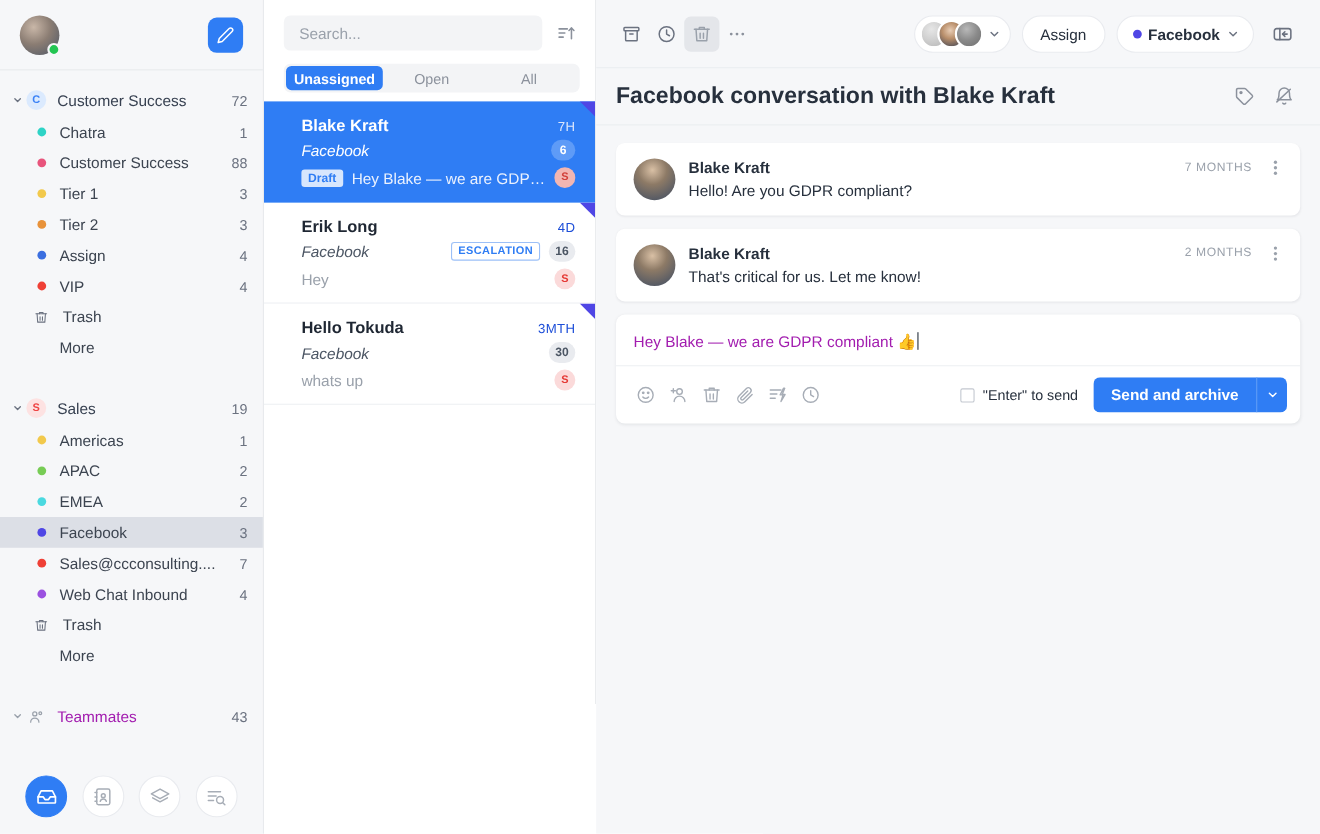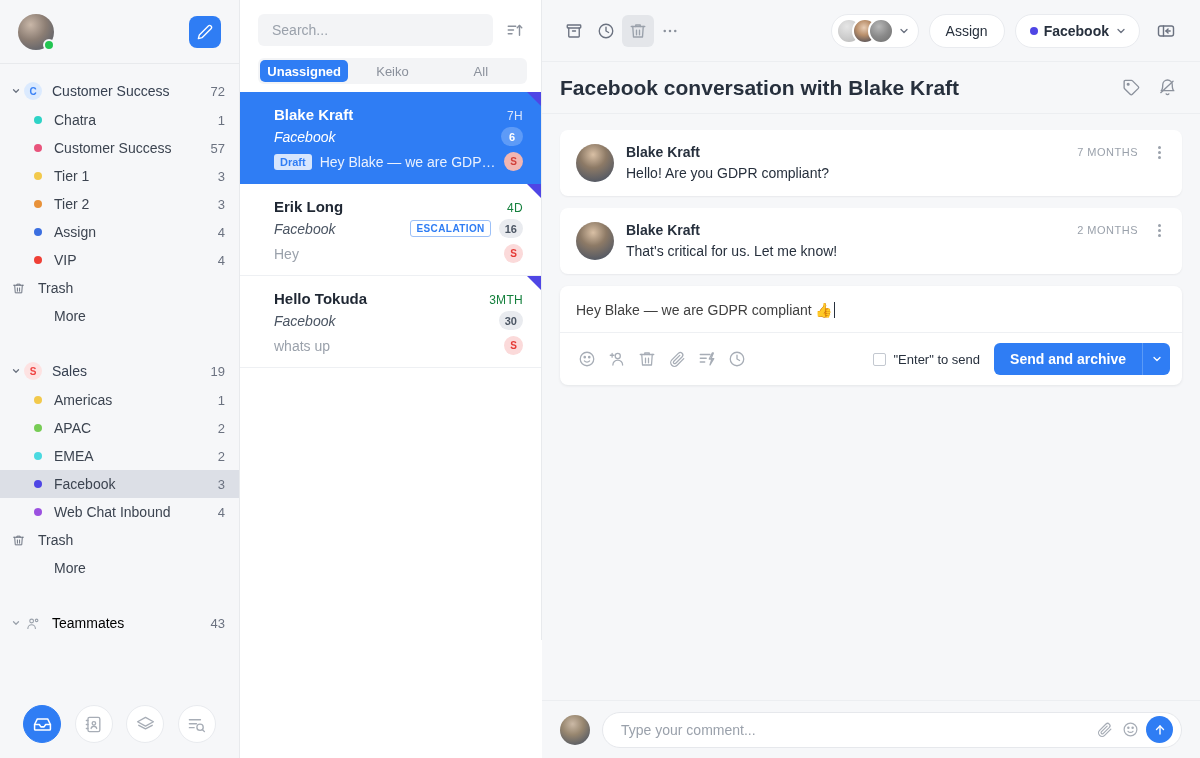--- a/index.html
+++ b/index.html
@@ -63,39 +63,39 @@
     font-size: 10px; font-weight: 700;
     display: flex; align-items: center; justify-content: center;
     margin-right: 10px; flex: 0 0 18px;
   }
   .grp-badge.cs { background: #dbeafe; color: #3b82f6; }
   .grp-badge.sales { background: #fde2e2; color: #ef4444; }
   .grp-title {
     flex: 1; font-size: 14px; color: #374151; font-weight: 400;
     white-space: nowrap; overflow: hidden; text-overflow: ellipsis;
   }
-  .grp-title.muted { color: #000000; }
+  .grp-title.muted { color: #a21caf; }
   .grp-count { font-size: 13px; color: #6b7280; }
 
   .sb-item {
     display: flex; align-items: center;
     height: 28px; padding: 0 14px 0 34px;
     cursor: pointer;
   }
   .sb-item.active { background: #dcdfe6; }
   .dot {
     width: 8px; height: 8px; border-radius: 50%;
     margin-right: 12px; flex: 0 0 8px;
   }
   .sb-label {
     flex: 1; font-size: 14px; color: #3c4450;
     white-space: nowrap; overflow: hidden; text-overflow: ellipsis;
   }
   .sb-count { font-size: 13px; color: #6b7280; margin-left: 6px; }
-  .sb-item.plain { padding-left: 15px; }
+  .sb-item.plain { padding-left: 34px; }
   .trash-ic { width: 8px; margin-right: 12px; display: flex; align-items: center; flex: 0 0 14px; margin-left: -3px; }
   .sb-more { padding-left: 54px; font-size: 14px; color: #3c4450; height: 28px; display: flex; align-items: center; cursor: pointer; }
   .grp-gap { height: 26px; }
 
   .sb-bottom {
     height: 68px; flex: 0 0 68px;
     display: flex; align-items: center; justify-content: space-evenly;
     padding: 0 10px;
     background: #f6f7f9;
   }
@@ -150,21 +150,21 @@
   .conv.sel { background: #2f7df4; border-bottom-color: #2f7df4; }
   .corner {
     position: absolute; top: 0; right: 0;
     width: 0; height: 0;
     border-top: 14px solid #4f46e5;
     border-left: 14px solid transparent;
   }
   .conv-row1 { display: flex; align-items: baseline; }
   .conv-name { flex: 1; font-size: 15px; font-weight: 700; color: #1f2733; }
   .conv.sel .conv-name { color: #ffffff; }
-  .conv-time { font-size: 12px; color: #15803d; letter-spacing: .3px; }
+  .conv-time { font-size: 12px; color: #1d4ed8; letter-spacing: .3px; }
   .conv.sel .conv-time { color: #dbe6fb; }
   .conv-row2 { display: flex; align-items: center; margin-top: 4px; }
   .conv-chan { flex: 1; font-size: 14px; font-style: italic; color: #4b5563; }
   .conv.sel .conv-chan { color: #ffffff; }
   .tag-esc {
     font-size: 10px; font-weight: 700; color: #2f7df4;
     border: 1px solid #9cc0f7; border-radius: 3px;
     padding: 2px 5px; margin-right: 8px; letter-spacing: .4px;
   }
   .cnt-pill {
@@ -264,21 +264,21 @@
   .kebab i { width: 3px; height: 3px; border-radius: 50%; background: #9aa1ab; display: block; }
   .msg-text { font-size: 14px; color: #27303d; margin-top: 5px; }
 
   .composer {
     background: #ffffff; border-radius: 8px;
     box-shadow: 0 1px 3px rgba(16,24,40,.08);
     margin-top: 4px;
   }
   .comp-input {
     padding: 16px 16px 14px 16px;
-    font-size: 14px; color: #404040;
+    font-size: 14px; color: #a21caf;
     border-bottom: 1px solid #eef0f3;
     display: flex; align-items: center;
   }
   .caret { display: inline-block; width: 1px; height: 16px; background: #27303d; margin-left: 1px; }
   .comp-bar { display: flex; align-items: center; padding: 10px 12px; }
   .ci { width: 30px; height: 28px; display: flex; align-items: center; justify-content: center; cursor: pointer; }
   .comp-spacer { flex: 1; }
   .enter-chk {
     display: flex; align-items: center; gap: 8px;
     font-size: 13px; color: #27303d; margin-right: 14px; cursor: pointer;
@@ -359,21 +359,21 @@
       </div>
 
       <div class="sb-item">
         <span class="dot" style="background:#2ed3c6"></span>
         <span class="sb-label">Chatra</span>
         <span class="sb-count">1</span>
       </div>
       <div class="sb-item">
         <span class="dot" style="background:#e8547c"></span>
         <span class="sb-label">Customer Success</span>
-        <span class="sb-count">57</span>
+        <span class="sb-count">88</span>
       </div>
       <div class="sb-item">
         <span class="dot" style="background:#f2c94c"></span>
         <span class="sb-label">Tier 1</span>
         <span class="sb-count">3</span>
       </div>
       <div class="sb-item">
         <span class="dot" style="background:#e8923a"></span>
         <span class="sb-label">Tier 2</span>
         <span class="sb-count">3</span>
@@ -426,20 +426,25 @@
       </div>
       <div class="sb-item">
         <span class="dot" style="background:#4ad9e0"></span>
         <span class="sb-label">EMEA</span>
         <span class="sb-count">2</span>
       </div>
       <div class="sb-item active">
         <span class="dot" style="background:#4f46e5"></span>
         <span class="sb-label">Facebook</span>
         <span class="sb-count">3</span>
+      </div>
+      <div class="sb-item">
+        <span class="dot" style="background:#ef4036"></span>
+        <span class="sb-label">Sales@ccconsulting....</span>
+        <span class="sb-count">7</span>
       </div>
       <div class="sb-item">
         <span class="dot" style="background:#9b51e0"></span>
         <span class="sb-label">Web Chat Inbound</span>
         <span class="sb-count">4</span>
       </div>
       <div class="sb-item plain">
         <span class="trash-ic">
           <svg width="13" height="13" viewBox="0 0 24 24" fill="none" stroke="#6b7280" stroke-width="1.8" stroke-linecap="round" stroke-linejoin="round">
               <polyline points="3 6 5 6 21 6"></polyline>
@@ -512,21 +517,21 @@
         <svg width="18" height="18" viewBox="0 0 24 24" fill="none" stroke="#8b919c" stroke-width="1.9" stroke-linecap="round" stroke-linejoin="round">
           <path d="M3 7h10M3 12h7M3 17h5"></path>
             <path d="M18 19V6"></path>
             <polyline points="15 9 18 6 21 9"></polyline>
         </svg>
       </div>
     </div>
 
     <div class="lp-tabs">
       <div class="lp-tab active">Unassigned</div>
-      <div class="lp-tab">Keiko</div>
+      <div class="lp-tab">Open</div>
       <div class="lp-tab">All</div>
     </div>
 
     <div class="conv-list">
 
       <div class="conv sel">
         <div class="corner"></div>
         <div class="conv-row1">
           <span class="conv-name">Blake Kraft</span>
           <span class="conv-time">7H</span>
@@ -754,40 +759,15 @@
               <svg width="12" height="12" viewBox="0 0 24 24" fill="none" stroke="#ffffff" stroke-width="2.6" stroke-linecap="round" stroke-linejoin="round">
                   <polyline points="6 9 12 15 18 9"></polyline>
                 </svg>
             </div>
           </div>
         </div>
       </div>
 
     </div>
 
-    <div class="comment-bar">
-      <div class="cb-av"></div>
-      <div class="cb-field">
-        <input class="cb-input" type="text" placeholder="Type your comment..." style="">
-        <div class="cb-ic">
-          <svg width="17" height="17" viewBox="0 0 24 24" fill="none" stroke="#a7adb6" stroke-width="1.7" stroke-linecap="round" stroke-linejoin="round">
-              <path d="M21 11.5l-8.8 8.8a5 5 0 0 1-7.1-7.1l9-9a3.4 3.4 0 0 1 4.8 4.8l-8.9 8.9a1.8 1.8 0 0 1-2.5-2.5l8.2-8.2"></path>
-            </svg>
-        </div>
-        <div class="cb-ic">
-          <svg width="17" height="17" viewBox="0 0 24 24" fill="none" stroke="#a7adb6" stroke-width="1.7" stroke-linecap="round">
-              <circle cx="12" cy="12" r="9"></circle>
-              <path d="M8.5 14.5a4.5 4.5 0 0 0 7 0"></path>
-              <circle cx="9" cy="9.5" r=".9" fill="#a7adb6"></circle>
-              <circle cx="15" cy="9.5" r=".9" fill="#a7adb6"></circle>
-            </svg>
-        </div>
-        <div class="cb-send">
-          <svg width="14" height="14" viewBox="0 0 24 24" fill="none" stroke="#ffffff" stroke-width="2.4" stroke-linecap="round" stroke-linejoin="round">
-              <path d="M12 19V5"></path>
-              <polyline points="6 11 12 5 18 11"></polyline>
-            </svg>
-        </div>
-      </div>
-    </div>
 
   </main>
 </div>
 
 </body></html>

